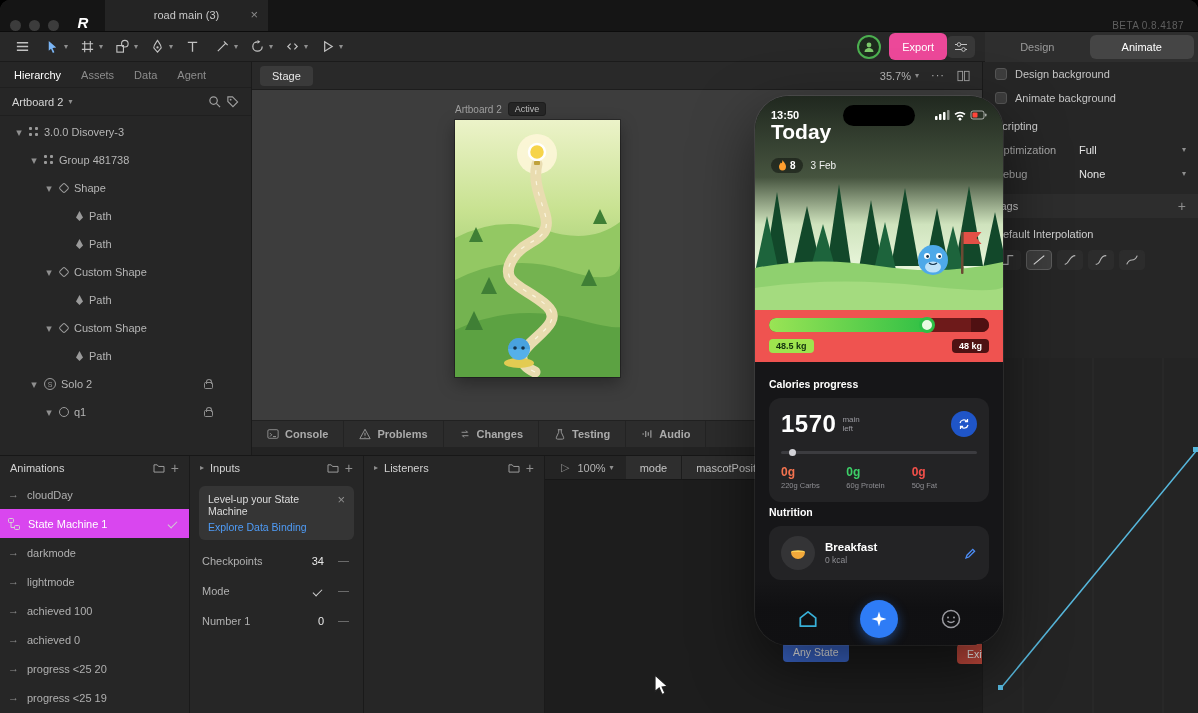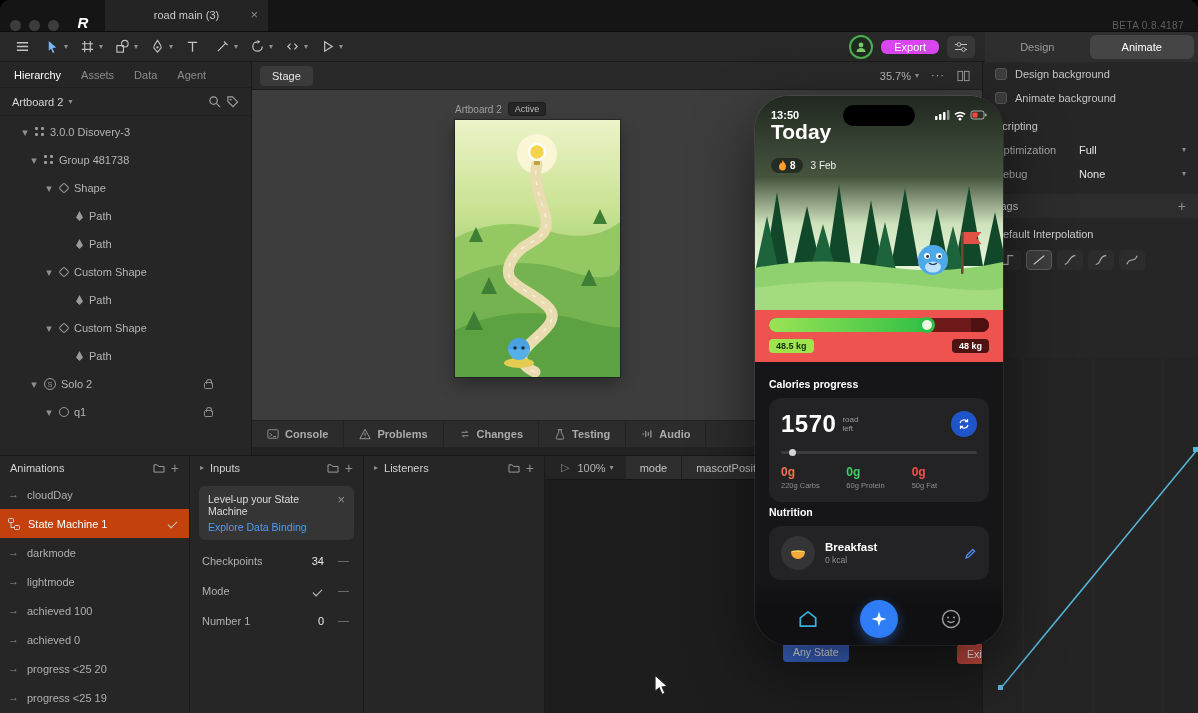--- a/index.html
+++ b/index.html
@@ -26,21 +26,21 @@
 .rive-logo::after{content:"R";}
 .doc-tab{position:relative;height:32px;width:163px;margin-left:8px;background:#242424;display:flex;align-items:center;justify-content:center;color:#c9c9c9;font-size:11px;}
 .tab-close{position:absolute;right:10px;top:9px;color:#8a8a8a;cursor:pointer;}
 .beta{color:#5f5f5f;font-size:10px;padding-right:14px;letter-spacing:.4px;}
 
 .toolbar{position:absolute;top:32px;left:0;width:100%;height:30px;background:#282828;border-bottom:1px solid #1b1b1b;display:flex;align-items:center;padding:0 10px 0 12px;}
 .tool{background:none;border:none;display:inline-flex;align-items:center;justify-content:center;height:26px;padding:0 3px;color:#c2c2c2;cursor:pointer;}
 .tool svg{display:block;}
 .toolgrp{display:flex;align-items:center;margin-left:9px;gap:1px;}
 .avatar{width:24px;height:24px;border-radius:50%;border:2px solid #4caf50;background:#1d2a1d;display:flex;align-items:center;justify-content:center;margin-right:8px;cursor:pointer;}
-.export-btn{background:#d946ef;color:#fff;border:none;border-radius:6px;height:14px;padding:0 13px;font-size:11px;cursor:pointer;margin-right:8px;}
+.export-btn{background:#ec4899;color:#fff;border:none;border-radius:6px;height:27px;padding:0 13px;font-size:11px;cursor:pointer;}
 .adjust-btn{background:#383838;border:none;border-radius:5px;width:28px;height:22px;display:inline-flex;align-items:center;justify-content:center;cursor:pointer;margin-right:10px;}
 .mode-switch{width:213px;height:30px;background:#2e2e2e;display:flex;align-items:center;margin-right:-10px;}
 .mode-design{flex:1;text-align:center;color:#9a9a9a;cursor:pointer;}
 .mode-animate{flex:1;height:24px;margin:3px 4px 3px 0;background:#454545;border-radius:6px;color:#fff;display:flex;align-items:center;justify-content:center;cursor:pointer;}
 
 .left-panel{position:absolute;left:0;top:62px;width:252px;height:393px;background:#262626;border-right:1px solid #1a1a1a;overflow:hidden;}
 .lp-tabs{height:26px;display:flex;align-items:center;gap:20px;padding:0 14px;border-bottom:1px solid #1f1f1f;}
 .lp-tab{color:#8d8d8d;cursor:pointer;}
 .lp-tab.active{color:#fff;}
 .artboard-row{height:28px;display:flex;align-items:center;padding:0 12px;gap:5px;border-bottom:1px solid #1f1f1f;}
@@ -90,21 +90,21 @@
 
 .bottom-row{position:absolute;left:0;top:455px;width:982px;height:258px;border-top:1px solid #171717;display:flex;}
 .bpanel{background:#262626;border-right:1px solid #1a1a1a;overflow:hidden;}
 .panel-animations{width:190px;}
 .panel-inputs{width:174px;}
 .panel-listeners{width:181px;}
 .panel-timeline{flex:1;background:#1d1d1d;display:flex;flex-direction:column;border-right:none;}
 .bp-header{height:24px;display:flex;align-items:center;gap:6px;padding:0 10px;color:#d2d2d2;}
 .bp-title{color:#d2d2d2;}
 .anim-row{height:29px;display:flex;align-items:center;gap:8px;padding:0 8px;color:#b0b0b0;cursor:pointer;}
-.anim-row.sel{background:#c2410c;color:#fff;}
+.anim-row.sel{background:#d946ef;color:#fff;}
 .cssCheck{width:9px;height:5px;border-left:1.6px solid #cfcfcf;border-bottom:1.6px solid #cfcfcf;transform:rotate(-45deg);display:inline-block;margin-right:4px;}
 .promo{margin:6px 9px;background:#353535;border-radius:6px;padding:7px 9px;}
 .promo-line1{display:flex;align-items:flex-start;color:#dcdcdc;font-size:10.5px;}
 .promo-line1 .g-close{margin-left:auto;cursor:pointer;}
 .promo-link{display:block;color:#4f9cf7;font-size:10.5px;margin-top:4px;cursor:pointer;text-decoration:none;}
 .input-row{height:30px;display:flex;align-items:center;padding:0 12px;}
 .ilabel{flex:1;color:#b0b0b0;}
 .ival{color:#e8e8e8;margin-right:14px;}
 .idash{width:11px;border-top:1.6px solid #6a6a6a;margin-right:2px;cursor:pointer;}
 .tl-bar{height:24px;background:#242424;border-bottom:1px solid #171717;display:flex;align-items:stretch;}
@@ -301,21 +301,21 @@
           </svg>
       </span>
       <span class="ico">
         <svg width="13" height="13" viewBox="0 0 14 14">
             <path d="M2,2 H7 L12.5,7.5 L7.5,12.5 L2,7 Z" stroke="#9f9f9f" fill="none" stroke-width="1.2"></path>
             <circle cx="5" cy="5" r="1" fill="#9f9f9f"></circle>
           </svg>
       </span>
     </div>
     <div class="tree">
-      <div class="trow" style="padding-left:20px">
+      <div class="trow" style="padding-left:14px">
         <span class="g g-caret tcaret"></span>
         <span class="i-dots"></span>
         <span class="tlabel">3.0.0 Disovery-3</span>
       </div>
       <div class="trow" style="padding-left:29px">
         <span class="g g-caret tcaret"></span>
         <span class="i-dots"></span>
         <span class="tlabel">Group 481738</span>
       </div>
       <div class="trow" style="padding-left:44px">
@@ -748,21 +748,21 @@
         <span class="wbadge goal">48 kg</span>
       </div>
     </div>
 
     <div class="ph-dark">
       <div class="ph-sec">Calories progress</div>
       <div class="ph-card cal">
         <div class="r">
           <span class="cal-num">1570</span>
           <span class="cal-unit">
-            <span>road</span>
+            <span>main</span>
             <span>left</span>
           </span>
           <div class="sp"></div>
           <span class="cal-sync">
             <svg width="12" height="12" viewBox="0 0 12 12">
                 <path d="M2,5 a4,4 0 0 1 7,-1.6 M9.5,1 v2.6 h-2.6 M10,7 a4,4 0 0 1 -7,1.6 M2.5,11 v-2.6 h2.6" stroke="#fff" fill="none" stroke-width="1.2"></path>
               </svg>
           </span>
         </div>
         <div class="cal-slider">

